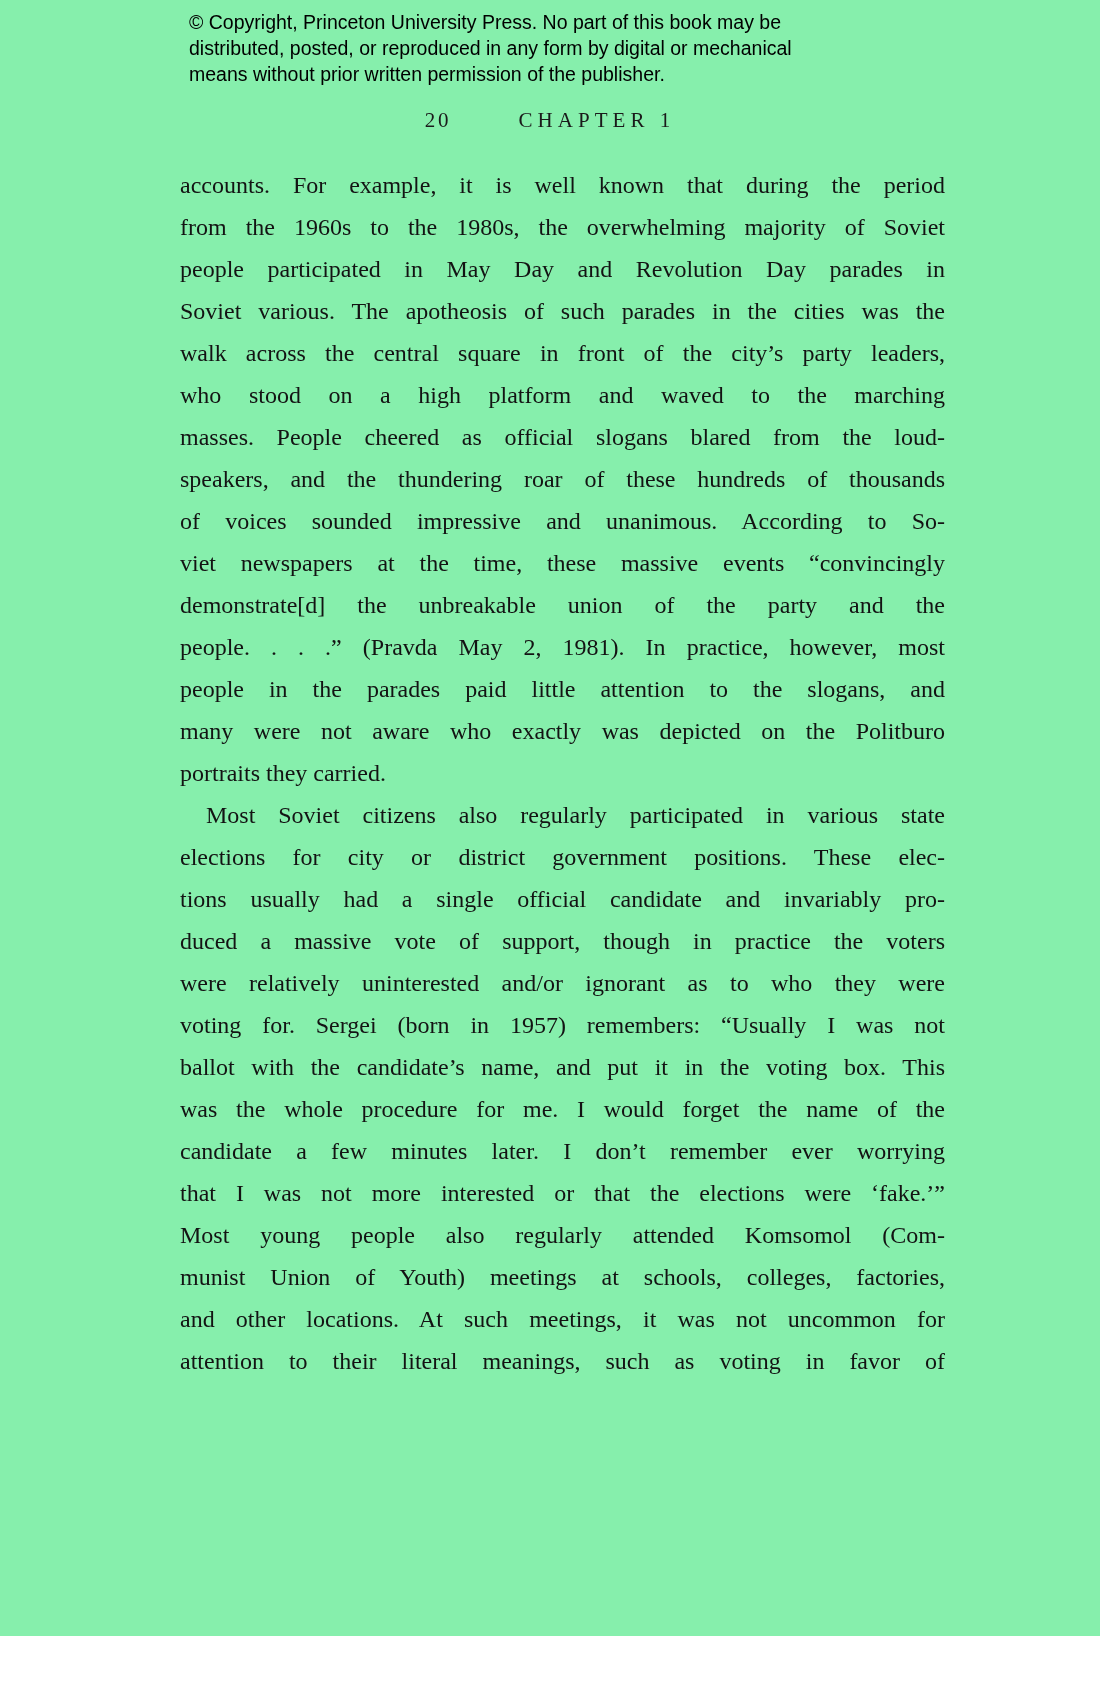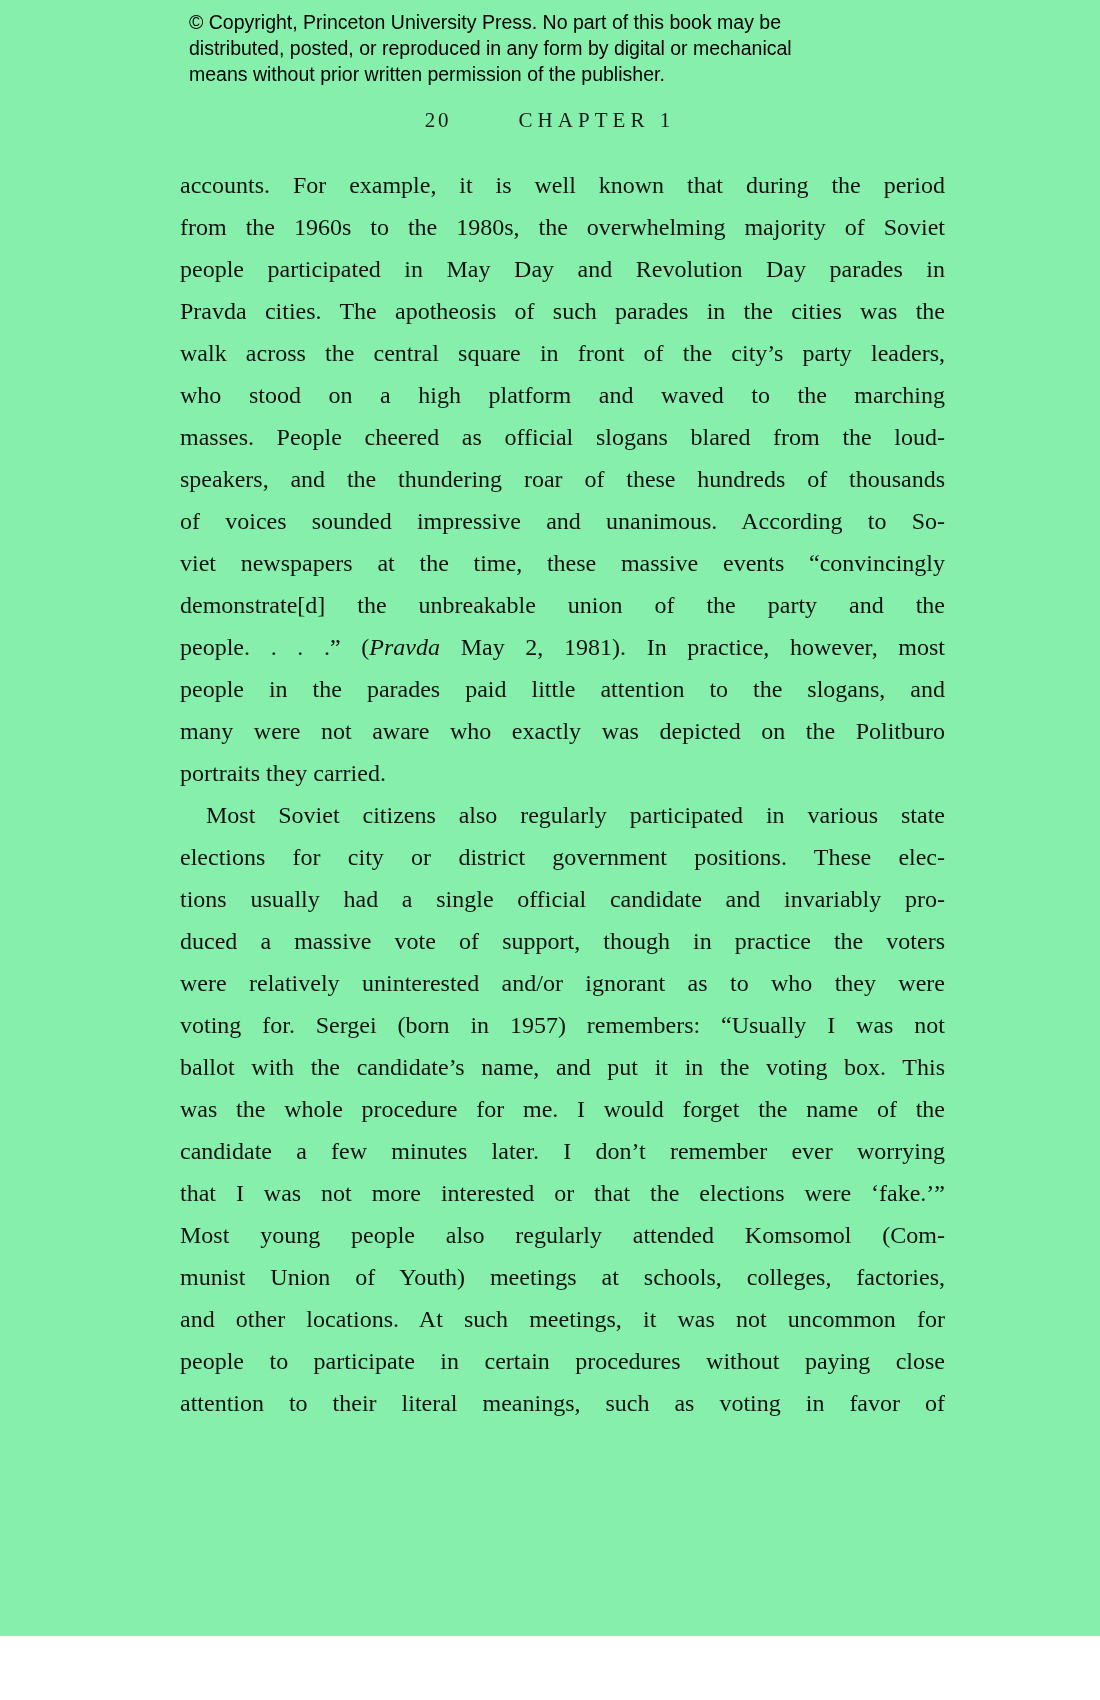--- a/index.html
+++ b/index.html
@@ -43,21 +43,21 @@
     line-height: 42px;
     color: #131313;
     margin-left: 20px;
   }
   .line {
     text-align: justify;
     text-align-last: justify;
   }
   .line.para-end { text-align-last: left; }
   .line.indent { text-indent: 26px; }
-  .it { font-style: italic; }
+  .it { }
   .footer {
     position: absolute;
     left: 0;
     top: 1648px;
     width: 100%;
     text-align: left;
     font-family: "Liberation Sans", sans-serif;
     font-size: 20px;
     line-height: 28px;
     color: #000000;
@@ -75,21 +75,21 @@
     </div>
 
   <div class="running-head">
     <span class="pagenum">20</span><span class="chapter">CHAPTER 1</span>
   </div>
 
   <div class="body-text" id="body-text">
       <div class="line"><span>accounts. For example, it is well known that during the period</span></div>
       <div class="line"><span>from the 1960s to the 1980s, the overwhelming majority of Soviet</span></div>
       <div class="line"><span>people participated in May Day and Revolution Day parades in</span></div>
-      <div class="line"><span>Pravda cities. The apotheosis of such parades in the cities was the</span></div>
+      <div class="line"><span>Soviet various. The apotheosis of such parades in the cities was the</span></div>
       <div class="line"><span>walk across the central square in front of the city’s party leaders,</span></div>
       <div class="line"><span>who stood on a high platform and waved to the marching</span></div>
       <div class="line"><span>masses. People cheered as official slogans blared from the loud-</span></div>
       <div class="line"><span>speakers, and the thundering roar of these hundreds of thousands</span></div>
       <div class="line"><span>of voices sounded impressive and unanimous. According to So-</span></div>
       <div class="line"><span>viet newspapers at the time, these massive events “convincingly</span></div>
       <div class="line"><span>demonstrate[d] the unbreakable union of the party and the</span></div>
       <div class="line"><span>people.&nbsp;.&nbsp;.&nbsp;.” (</span><span class="it">Pravda</span><span> May 2, 1981). In practice, however, most</span></div>
       <div class="line"><span>people in the parades paid little attention to the slogans, and</span></div>
       <div class="line"><span>many were not aware who exactly was depicted on the Politburo</span></div>
@@ -100,19 +100,18 @@
       <div class="line"><span>duced a massive vote of support, though in practice the voters</span></div>
       <div class="line"><span>were relatively uninterested and/or ignorant as to who they were</span></div>
       <div class="line"><span>voting for. Sergei (born in 1957) remembers: “Usually I was not</span></div>
       <div class="line"><span>ballot with the candidate’s name, and put it in the voting box. This</span></div>
       <div class="line"><span>was the whole procedure for me. I would forget the name of the</span></div>
       <div class="line"><span>candidate a few minutes later. I don’t remember ever worrying</span></div>
       <div class="line"><span>that I was not more interested or that the elections were ‘fake.’”</span></div>
       <div class="line"><span>Most young people also regularly attended Komsomol (Com-</span></div>
       <div class="line"><span>munist Union of Youth) meetings at schools, colleges, factories,</span></div>
       <div class="line"><span>and other locations. At such meetings, it was not uncommon for</span></div>
-      <div class="line"><span>people to participate in certain procedures without paying close</span></div>
       <div class="line"><span>attention to their literal meanings, such as voting in favor of</span></div>
     </div>
 
   <div class="footer">For general queries, contact info@press.princeton.edu</div>
 
 </div>
 
 </body></html>

